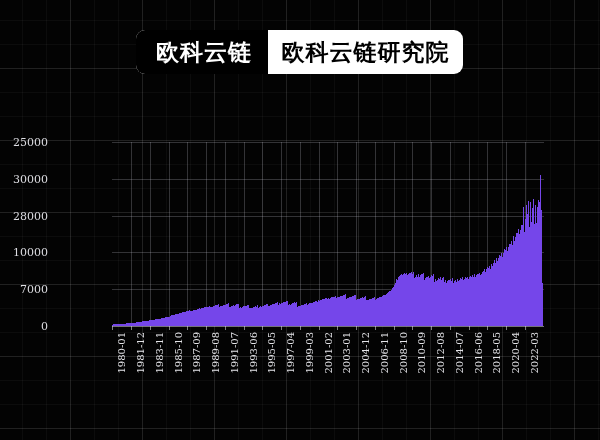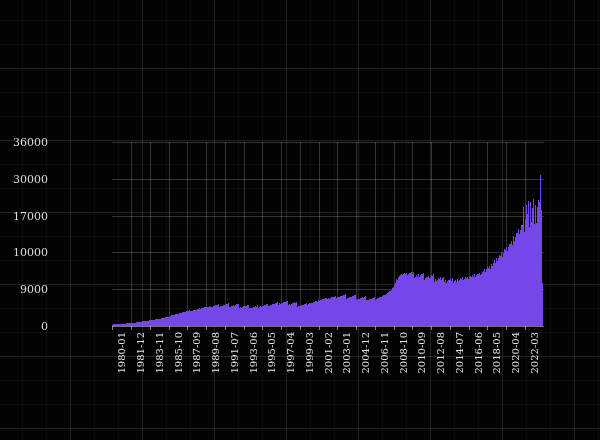--- a/index.html
+++ b/index.html
@@ -151,29 +151,33 @@
     width: 1px;
     height: 4px;
     background: rgba(210,210,215,0.6);
   }
 </style>
 </head>
 <body>
 
 <div id="page">
 
+  <div id="logo-bar">
+    <div id="logo-mark">欧科云链</div>
+    <div id="logo-wordmark">欧科云链研究院</div>
+  </div>
 
 
   <div id="y-axis">
       <div class="y-label" style="top: 326px;">0</div>
-      <div class="y-label" style="top: 289.2px;">9000</div>
+      <div class="y-label" style="top: 289.2px;">7000</div>
       <div class="y-label" style="top: 252.4px;">10000</div>
-      <div class="y-label" style="top: 215.6px;">17000</div>
+      <div class="y-label" style="top: 215.6px;">28000</div>
       <div class="y-label" style="top: 178.8px;">30000</div>
-      <div class="y-label" style="top: 142px;">36000</div>
+      <div class="y-label" style="top: 142px;">25000</div>
     </div>
 
   <div id="plot-area">
     <div id="gridlines">
         <div class="gridline-h" style="top: 147.2px;"></div>
         <div class="gridline-h" style="top: 110.4px;"></div>
         <div class="gridline-h" style="top: 73.6px;"></div>
         <div class="gridline-h" style="top: 36.8px;"></div>
         <div class="gridline-h" style="top: 0px;"></div>
         <div class="gridline-v" style="left: 19.1547px;"></div>

